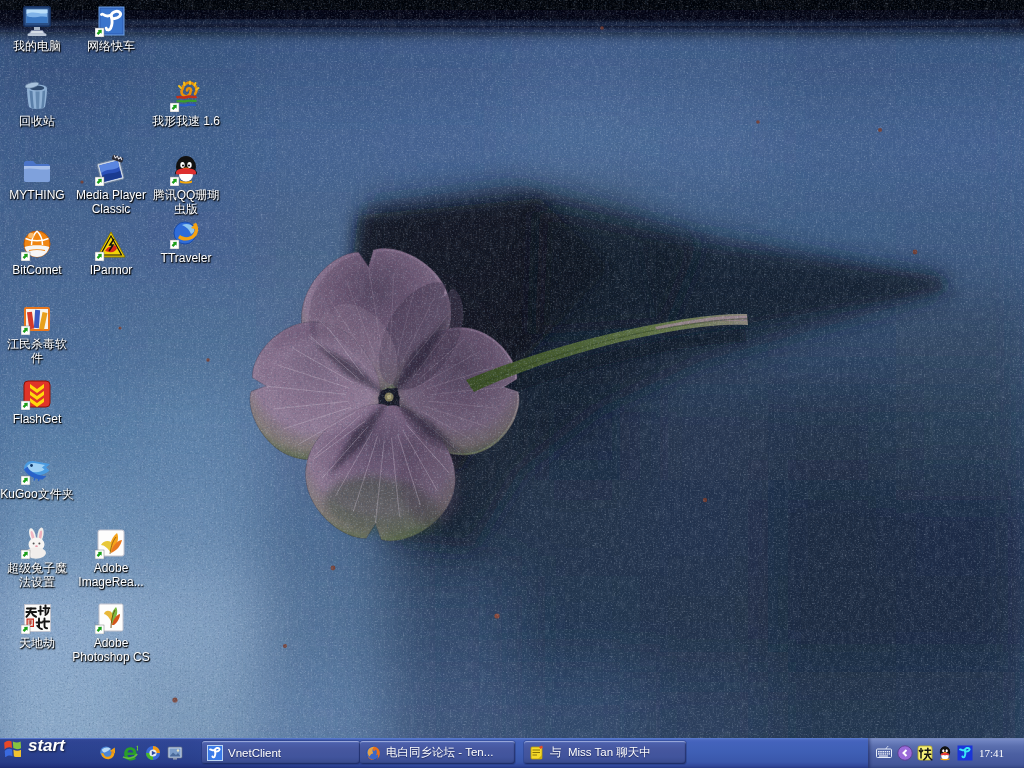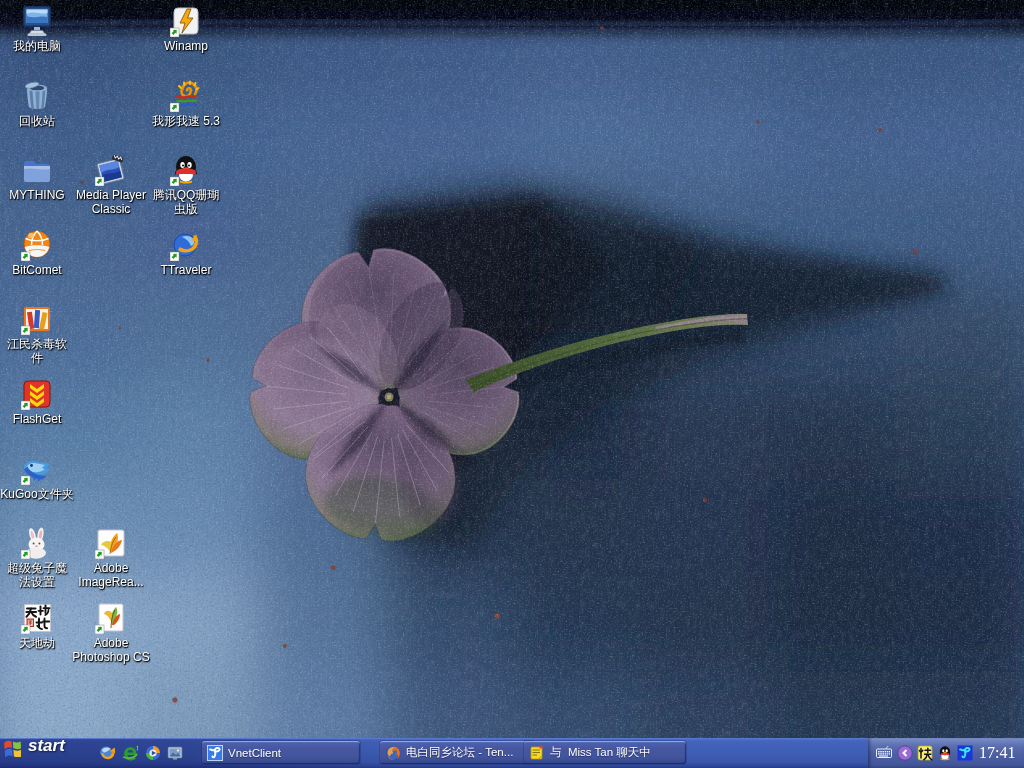--- a/index.html
+++ b/index.html
@@ -20,21 +20,21 @@
   .ql{position:absolute;top:745px;width:16px;height:16px;}
   .tbtn{position:absolute;top:741px;height:23px;border-radius:3px;
     background:linear-gradient(#7388d0 0,#4c60ab 2px,#46579f 8px,#41549c 16px,#3a4c90 21px,#2e4181 23px);
     box-shadow:inset 0 1px 0 rgba(255,255,255,.3), inset -1px -1px 1px rgba(10,20,70,.5), 0 0 0 1px rgba(30,45,110,.35);
     display:flex;align-items:center;color:#fff;font-size:12px;}
   .tbtn .ticon{width:16px;height:16px;margin:0 5px;flex:0 0 16px;}
   .tbtn span{white-space:nowrap;overflow:hidden;text-shadow:0 1px 1px rgba(0,0,30,.5);font-size:11.5px;}
   #tray{position:absolute;right:0;top:738px;width:156px;height:30px;
     background:linear-gradient(#8ea3d8 0,#6e82c0 3px,#5b6fae 8px,#4c60a2 16px,#46599c 24px,#3d5090 30px);
     display:flex;align-items:center;box-shadow:inset 2px 0 3px rgba(10,20,70,.45);}
-  #clock{color:#fff;font-size:16px;margin-left:6px;font-family:"Liberation Serif",serif;}
+  #clock{color:#fff;font-size:11px;margin-left:6px;font-family:"Liberation Serif",serif;}
 </style>
 </head>
 <body>
 <div id="desk">
 <svg id="wall" width="1024" height="768" viewBox="0 0 1024 768">
       <defs>
         <radialGradient id="leafg" cx="0.5" cy="0.3" r="0.78">
           <stop offset="0" stop-color="#5c4c66"></stop>
           <stop offset="0.35" stop-color="#7a6380"></stop>
           <stop offset="0.62" stop-color="#907a94"></stop>
@@ -261,30 +261,38 @@
         <rect x="5.5" y="4.5" width="21" height="13.5" fill="#7fb2e8"></rect>
         <path d="M5.5,18 h21 v-6 c-7,-2 -14,2 -21,-1 z" fill="#3a76c0"></path>
         <path d="M5.5,4.5 h21 v3.5 c-8,2 -13,-3 -21,1 z" fill="#b8dcf8"></path>
         <rect x="13" y="22" width="6" height="3" fill="#a8b4c4"></rect>
         <path d="M8,29 L10.5,25.5 H21.5 L24,29 Z" fill="#d4dce6"></path>
         <path d="M8,29 L10.5,25.5 H21.5 L24,29 Z" fill="none" stroke="#7a87a8" stroke-width="0.8"></path>
         <rect x="6.5" y="28.5" width="19" height="2.4" rx="1.2" fill="#bcc8d8"></rect>
       </svg>
       <div class="lbl">我的电脑</div>
     </div>
-<div class="icon" style="left:143px;top:5px">
-      <svg class="ic" width="32" height="32" viewBox="0 0 32 32">
-        <rect x="4" y="3" width="24" height="26" rx="4" fill="#f2f2f2" stroke="#b9b9c6" stroke-width="1"></rect>
-        <path d="M17,4 L10,18 H15 L12,28 L23,13 H17.5 L21,4 Z" fill="#f7a90c" stroke="#7a4a00" stroke-width="0.8"></path>
-        <g>
-          <rect x="0" y="23" width="9" height="9" fill="#fff" stroke="#808080" stroke-width="0.5"></rect>
-          <path d="M2,26 h3 v-1.5 l3,2.7 -3,2.7 v-1.5 h-3 z" fill="#1b9e1b" transform="rotate(-45 4.5 27.5)"></path>
-        </g>
-      </svg>
-      <div class="lbl">Winamp</div>
+<div class="icon" style="left:68px;top:5px">
+      <svg class="ic" width="32" height="32" viewBox="0 0 32 32">
+        <rect x="3.5" y="1.5" width="26" height="29" fill="#6aa0e8"></rect>
+        <rect x="5" y="3" width="23" height="26" fill="#3a74cc"></rect>
+        <rect x="5" y="3" width="23" height="26" fill="none" stroke="#2a54a8" stroke-width="0.8"></rect>
+        <g transform="translate(2,2) scale(0.9)">
+          <g stroke="#fff" stroke-width="3.2" fill="none" stroke-linecap="round">
+            <path d="M5,8.2 C6.5,7.2 7,8.8 9.5,9.6 C12,10.4 14,10 15.8,9"></path>
+            <path d="M15.5,9.5 C17,4.8 23,3.4 25.6,6.4 C27.6,8.8 24.4,12.2 19.6,12.8 C18.2,13 16.8,12.6 16.2,11.4"></path>
+            <path d="M16,11 C17.2,15.5 17.2,19.5 15.2,23.6 C13.6,26.4 10.6,25.8 10.2,23.6"></path>
+          </g>
+        </g>
+        <g>
+          <rect x="0" y="23" width="9" height="9" fill="#fff" stroke="#808080" stroke-width="0.5"></rect>
+          <path d="M2,26 h3 v-1.5 l3,2.7 -3,2.7 v-1.5 h-3 z" fill="#1b9e1b" transform="rotate(-45 4.5 27.5)"></path>
+        </g>
+      </svg>
+      <div class="lbl">网络快车</div>
     </div>
 <div class="icon" style="left:-6px;top:80px">
       <svg class="ic" width="32" height="32" viewBox="0 0 32 32">
         <ellipse cx="16" cy="8" rx="10" ry="3.6" fill="#8fb0d4"></ellipse>
         <ellipse cx="16" cy="8" rx="7.2" ry="2.4" fill="#2f4a6e"></ellipse>
         <path d="M6,8 C6,14 7,22 8,27 C10,29.6 22,29.6 24,27 C25,22 26,14 26,8 C23,11.4 9,11.4 6,8 Z" fill="#8fb0d4"></path>
         <path d="M8.5,10.5 C9,17 9.5,23 10.3,27.7 L13,28.6 C12.2,22 11.8,16 11.5,11.3 Z" fill="#5a7ea8"></path>
         <path d="M14.5,11.6 C14.7,17 15,23 15.4,28.9 L18,28.9 C18.3,23 18.5,16 18.6,11.6 Z" fill="#6488b0"></path>
         <path d="M21.5,11.2 C21.3,17 20.9,23 20.2,28.4 L22.8,27.4 C23.6,22 24,16 24.2,10.3 Z" fill="#5e82aa"></path>
         <ellipse cx="11" cy="5.2" rx="7" ry="2.6" fill="#a8c2dc" transform="rotate(-14 11 5.2)"></ellipse>
@@ -305,21 +313,21 @@
           <path d="M28.5,8 L26.5,9.5"></path>
         </g>
         <path d="M6.5,17.5 C9.5,16 13.5,18.5 16.5,17 C19.5,15.5 23.5,18 26.5,16.5" stroke="#c03018" stroke-width="2.6" fill="none"></path>
         <path d="M6.5,21.5 C9.5,20 13.5,22.5 16.5,21 C19.5,19.5 23.5,22 26.5,20.5" stroke="#3a9e2a" stroke-width="2.2" fill="none"></path>
         <path d="M7.5,25.5 C10.5,24 14,26.5 17,25 C20,23.5 23.5,26 25.5,24.5" stroke="#2a5ac8" stroke-width="2.2" fill="none"></path>
         <g>
           <rect x="0" y="23" width="9" height="9" fill="#fff" stroke="#808080" stroke-width="0.5"></rect>
           <path d="M2,26 h3 v-1.5 l3,2.7 -3,2.7 v-1.5 h-3 z" fill="#1b9e1b" transform="rotate(-45 4.5 27.5)"></path>
         </g>
       </svg>
-      <div class="lbl">我形我速 5.3</div>
+      <div class="lbl">我形我速 1.6</div>
     </div>
 <div class="icon" style="left:-6px;top:154px">
       <svg class="ic" width="32" height="32" viewBox="0 0 32 32">
         <path d="M3,9 L3,26 C3,27 4,28 5,28 L27,28 C28,28 29,27 29,26 L29,12 C29,11 28,10 27,10 L15,10 L12,7 L5,7 C4,7 3,8 3,9 Z" fill="#4a74c8"></path>
         <path d="M3,12 L29,12 L29,26 C29,27 28,28 27,28 L5,28 C4,28 3,27 3,26 Z" fill="#7fa1dc"></path>
         <path d="M3,12 L29,12 L29,15 C20,17 12,13 3,15 Z" fill="#a8c0ea"></path>
       </svg>
       <div class="lbl">MYTHING</div>
     </div>
 <div class="icon" style="left:143px;top:154px">
@@ -370,21 +378,34 @@
         <path d="M16,2 C12,6 10.5,11 10.5,16 M16,2 C20,6 21.5,11 21.5,16 M4.5,9.5 C11,12.5 21,12.5 27.5,9.5" stroke="#fff" stroke-width="1.5" fill="none"></path>
         <path d="M8,21.5 C12,20.5 20,20.5 24,21.5" stroke="#f08613" stroke-width="1.2" fill="none"></path>
         <circle cx="10" cy="6.5" r="2.8" fill="#fbc37a" opacity="0.85"></circle>
         <g>
           <rect x="0" y="23" width="9" height="9" fill="#fff" stroke="#808080" stroke-width="0.5"></rect>
           <path d="M2,26 h3 v-1.5 l3,2.7 -3,2.7 v-1.5 h-3 z" fill="#1b9e1b" transform="rotate(-45 4.5 27.5)"></path>
         </g>
       </svg>
       <div class="lbl">BitComet</div>
     </div>
-<div class="icon" style="left:143px;top:229px">
+<div class="icon" style="left:68px;top:229px">
+      <svg class="ic" width="32" height="32" viewBox="0 0 32 32">
+        <path d="M16,3 L30,28 H2 Z" fill="#f3d408" stroke="#8a7a00" stroke-width="1"></path>
+        <path d="M16,7 L26.5,26 H5.5 Z" fill="none" stroke="#111" stroke-width="1.2"></path>
+        <path d="M10,22 C12,18 15,17 17,18 L20,16 L22,19 C21,22 18,24 14,23 Z" fill="#d42a1a"></path>
+        <path d="M19,10 L15,16 L18,16 L14,22" stroke="#111" stroke-width="1.6" fill="none"></path>
+        <g>
+          <rect x="0" y="23" width="9" height="9" fill="#fff" stroke="#808080" stroke-width="0.5"></rect>
+          <path d="M2,26 h3 v-1.5 l3,2.7 -3,2.7 v-1.5 h-3 z" fill="#1b9e1b" transform="rotate(-45 4.5 27.5)"></path>
+        </g>
+      </svg>
+      <div class="lbl">IParmor</div>
+    </div>
+<div class="icon" style="left:143px;top:217px">
       <svg class="ic" width="32" height="32" viewBox="0 0 32 32">
         <circle cx="15" cy="16" r="11" fill="#2f6cd8"></circle>
         <circle cx="15" cy="16" r="11" fill="none" stroke="#1a4ba8" stroke-width="1"></circle>
         <path d="M12,8 C16,6 22,7 24,11 C25,13.5 24,16 21,17 C19,11 14,9 12,8 Z" fill="#8ec6f0"></path>
         <path d="M26,6 C29,10 29,16 25,20 C21,24 13,25 8,21 L10,18 C14,21 20,21 23,17 C26,13 25,9 23,7 Z" fill="#f5a312"></path>
         <path d="M26,6 L28,13 L21,11 Z" fill="#f5a312"></path>
         <g>
           <rect x="0" y="23" width="9" height="9" fill="#fff" stroke="#808080" stroke-width="0.5"></rect>
           <path d="M2,26 h3 v-1.5 l3,2.7 -3,2.7 v-1.5 h-3 z" fill="#1b9e1b" transform="rotate(-45 4.5 27.5)"></path>
         </g>
@@ -564,21 +585,21 @@
       <g transform="translate(0.8,0.8) scale(0.45)">
         <g stroke="#fff" stroke-width="4.4" fill="none" stroke-linecap="round">
           <path d="M5,8.2 C6.5,7.2 7,8.8 9.5,9.6 C12,10.4 14,10 15.8,9"></path>
           <path d="M15.5,9.5 C17,4.8 23,3.4 25.6,6.4 C27.6,8.8 24.4,12.2 19.6,12.8 C18.2,13 16.8,12.6 16.2,11.4"></path>
           <path d="M16,11 C17.2,15.5 17.2,19.5 15.2,23.6 C13.6,26.4 10.6,25.8 10.2,23.6"></path>
         </g>
       </g>
     </svg>
     <span>VnetClient</span>
   </div>
-<div class="tbtn" style="left:380px;width:155px">
+<div class="tbtn" style="left:360px;width:155px">
     <svg class="ticon" viewBox="0 0 16 16">
       <circle cx="8" cy="8.2" r="6.6" fill="#3a66c8"></circle>
       <circle cx="8" cy="8.2" r="6.6" fill="none" stroke="#28489e" stroke-width="0.6"></circle>
       <path d="M8.3,1.6 C10.5,1.6 12.6,2.7 13.8,4.6 C15,6.5 15.2,8.8 14.4,10.9 C13.9,12.2 13,13.3 11.9,14.1 C13,12.6 13.4,10.8 12.9,9.2 C12.5,9.9 11.8,10.3 11,10.3 C12.2,8.4 12.1,6.1 10.9,4.4 C10.4,5.3 9.6,5.9 8.6,6.0 C7.8,4.7 7.6,3.0 8.3,1.6 Z" fill="#e8701a"></path>
       <path d="M8.9,2.1 C7.3,3.8 7.0,6.3 8.3,8.3 C6.5,8.6 5.2,9.8 4.8,11.5 C3.4,10.4 2.6,8.8 2.6,7.4 C2.7,4.7 4.6,2.6 7.2,2.1 Z" fill="#f5a93a" opacity="0.9"></path>
       <path d="M2.8,10.5 C3.9,13.1 6.6,14.8 9.5,14.6 C7.2,15.3 4.6,14.4 3.3,12.4 C3.1,12 2.9,11.3 2.8,10.5 Z" fill="#e8701a"></path>
     </svg>
     <span>电白同乡论坛 - Ten...</span>
   </div>
 <div class="tbtn" style="left:524px;width:162px">

